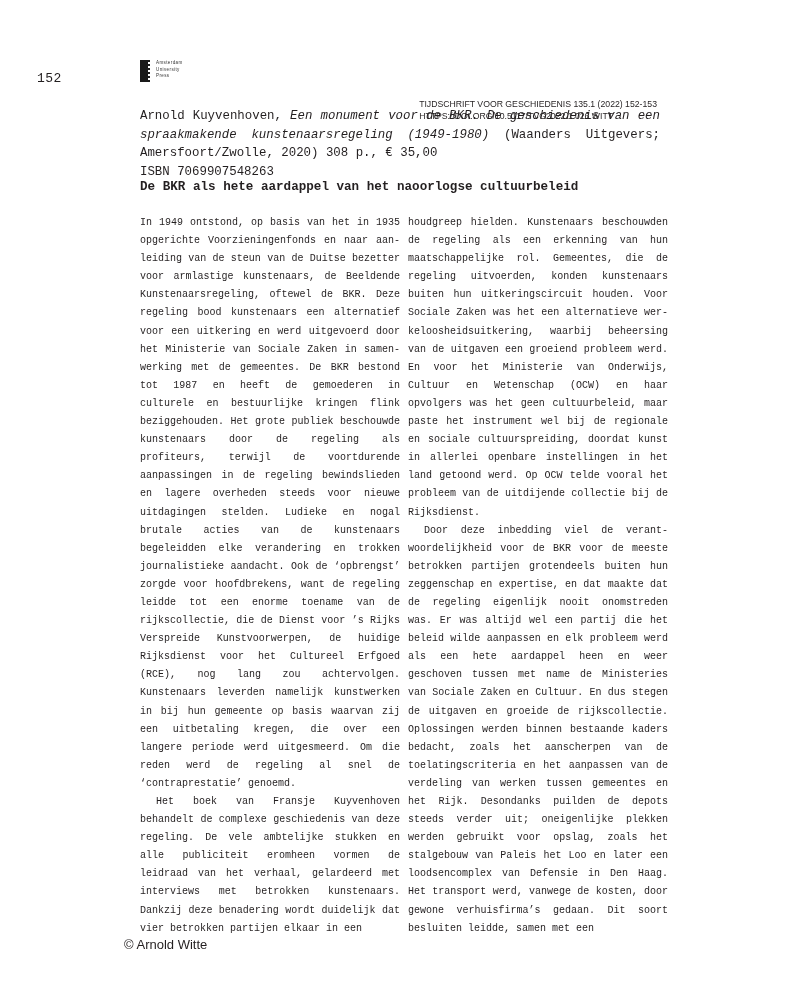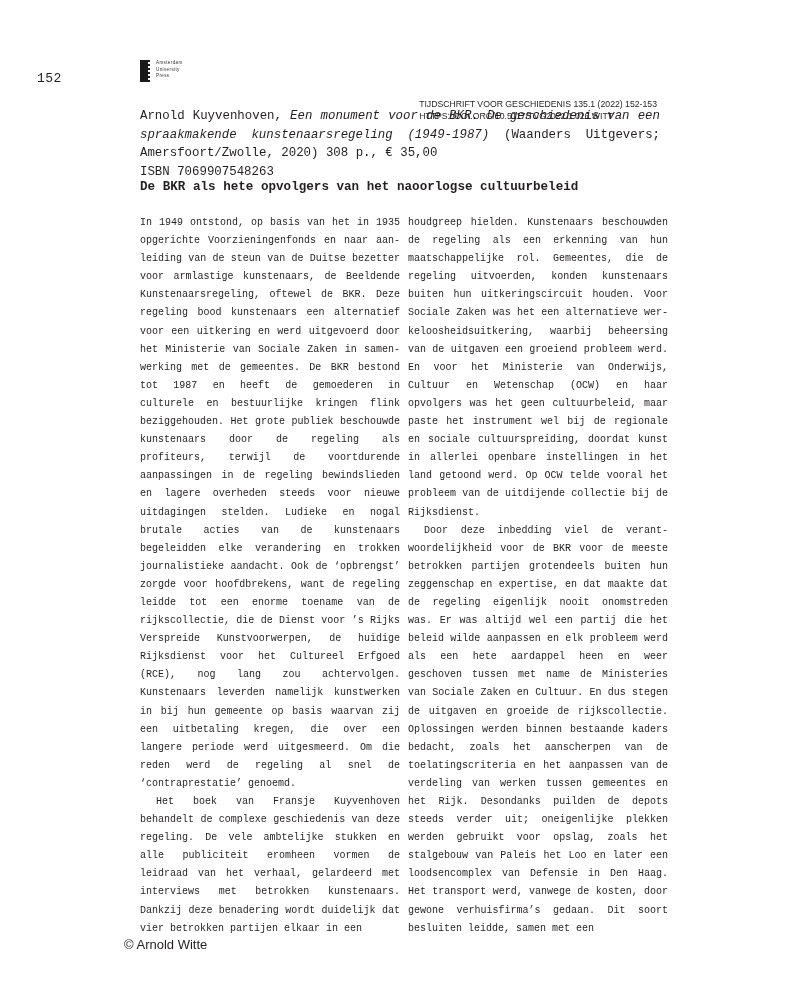--- a/index.html
+++ b/index.html
@@ -44,25 +44,25 @@
     <div>Press</div>
   </div>
 </div>
 
 <div class="journal sans">
   <div>TIJDSCHRIFT VOOR GESCHIEDENIS 135.1 (2022) 152-153</div>
   <div class="doi">HTTPS://DOI.ORG/10.5117/TVG2022.1.026.WITT</div>
 </div>
 
 <div class="biblio serif">
-  <span>Arnold Kuyvenhoven, </span><i>Een monument voor de BKR. De geschiedenis van een spraakmakende kunstenaarsregeling</i><i> (1949-1987)</i><span> (Waanders Uitgevers; Amersfoort/Zwolle, 2020) 308 p., € 35,00</span><br>
+  <span>Arnold Kuyvenhoven, </span><i>Een monument voor de BKR. De geschiedenis van een spraakmakende kunstenaarsregeling</i><i> (1949-1980)</i><span> (Waanders Uitgevers; Amersfoort/Zwolle, 2020) 308 p., € 35,00</span><br>
   <span>ISBN 7069907548263</span>
 </div>
 
-<div class="heading serif">De BKR als hete opvolgers van het naoorlogse cultuurbeleid</div>
+<div class="heading serif">De BKR als hete aardappel van het naoorlogse cultuurbeleid</div>
 
 <div class="col col-left serif">
   <p>In 1949 ontstond, op basis van het in 1935 opgerichte Voorzieningenfonds en naar aan­leiding van de steun van de Duitse bezetter voor armlastige kunstenaars, de Beeldende Kunstenaarsregeling, oftewel de BKR. Deze regeling bood kunstenaars een alternatief voor een uitkering en werd uitgevoerd door het Ministerie van Sociale Zaken in samen­werking met de gemeentes. De BKR bestond tot 1987 en heeft de gemoederen in culturele en bestuurlijke kringen flink beziggehouden. Het grote publiek beschouwde kunstenaars door de regeling als profiteurs, terwijl de voortdurende aanpassingen in de regeling bewindslieden en lagere overheden steeds voor nieuwe uitdagingen stelden. Ludieke en nogal brutale acties van de kunstenaars begeleidden elke verandering en trokken journalistieke aandacht. Ook de ‘opbrengst’ zorgde voor hoofdbrekens, want de rege­ling leidde tot een enorme toename van de rijkscollectie, die de Dienst voor ’s Rijks Verspreide Kunstvoorwerpen, de huidige Rijksdienst voor het Cultureel Erfgoed (RCE), nog lang zou achtervolgen. Kunstenaars leverden namelijk kunstwerken in bij hun gemeente op basis waarvan zij een uitbeta­ling kregen, die over een langere periode werd uitgesmeerd. Om die reden werd de regeling al snel de ‘contraprestatie’ genoemd.</p>
   <p class="indent">Het boek van Fransje Kuyvenhoven behandelt de complexe geschiedenis van deze regeling. De vele ambtelijke stukken en alle publiciteit eromheen vormen de leidraad van het verhaal, gelardeerd met interviews met betrokken kunstenaars. Dankzij deze benadering wordt duidelijk dat vier betrokken partijen elkaar in een</p>
 </div>
 
 <div class="col col-right serif">
   <p>houdgreep hielden. Kunstenaars beschouw­den de regeling als een erkenning van hun maatschappelijke rol. Gemeentes, die de regeling uitvoerden, konden kunstenaars buiten hun uitkeringscircuit houden. Voor Sociale Zaken was het een alternatieve wer­keloosheidsuitkering, waarbij beheersing van de uitgaven een groeiend probleem werd. En voor het Ministerie van Onderwijs, Cultuur en Wetenschap (OCW) en haar opvolgers was het geen cultuurbeleid, maar paste het instrument wel bij de regionale en sociale cultuurspreiding, doordat kunst in allerlei openbare instellingen in het land getoond werd. Op OCW telde vooral het probleem van de uitdijende collectie bij de Rijksdienst.</p>
   <p class="indent">Door deze inbedding viel de verant­woordelijkheid voor de BKR voor de meeste betrokken partijen grotendeels buiten hun zeggenschap en expertise, en dat maakte dat de regeling eigenlijk nooit onomstreden was. Er was altijd wel een partij die het beleid wilde aanpassen en elk probleem werd als een hete aardappel heen en weer geschoven tussen met name de Ministeries van Sociale Zaken en Cultuur. En dus stegen de uitgaven en groeide de rijkscollectie. Oplossingen wer­den binnen bestaande kaders bedacht, zoals het aanscherpen van de toelatingscriteria en het aanpassen van de verdeling van werken tussen gemeentes en het Rijk. Desondanks puilden de depots steeds verder uit; oneigen­lijke plekken werden gebruikt voor opslag, zoals het stalgebouw van Paleis het Loo en later een loodsencomplex van Defensie in Den Haag. Het transport werd, vanwege de kosten, door gewone verhuisfirma’s gedaan. Dit soort besluiten leidde, samen met een</p>
 </div>

